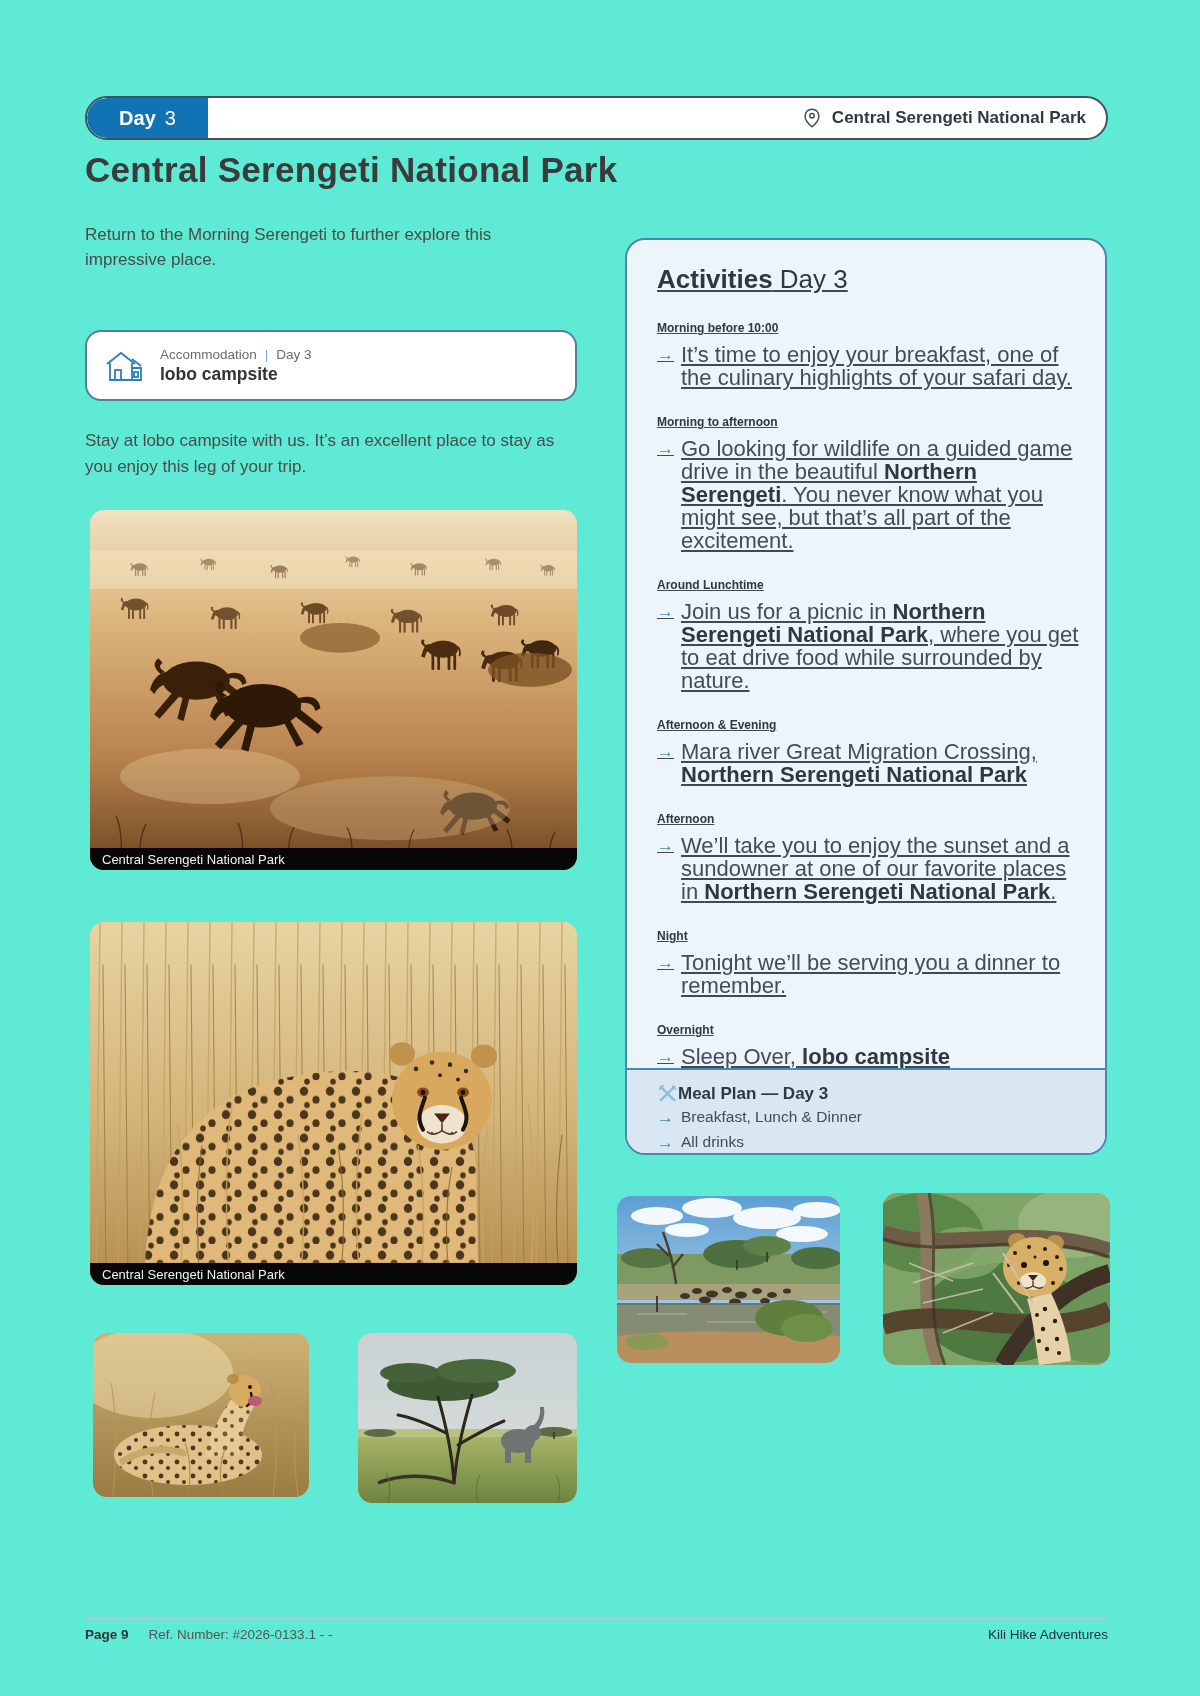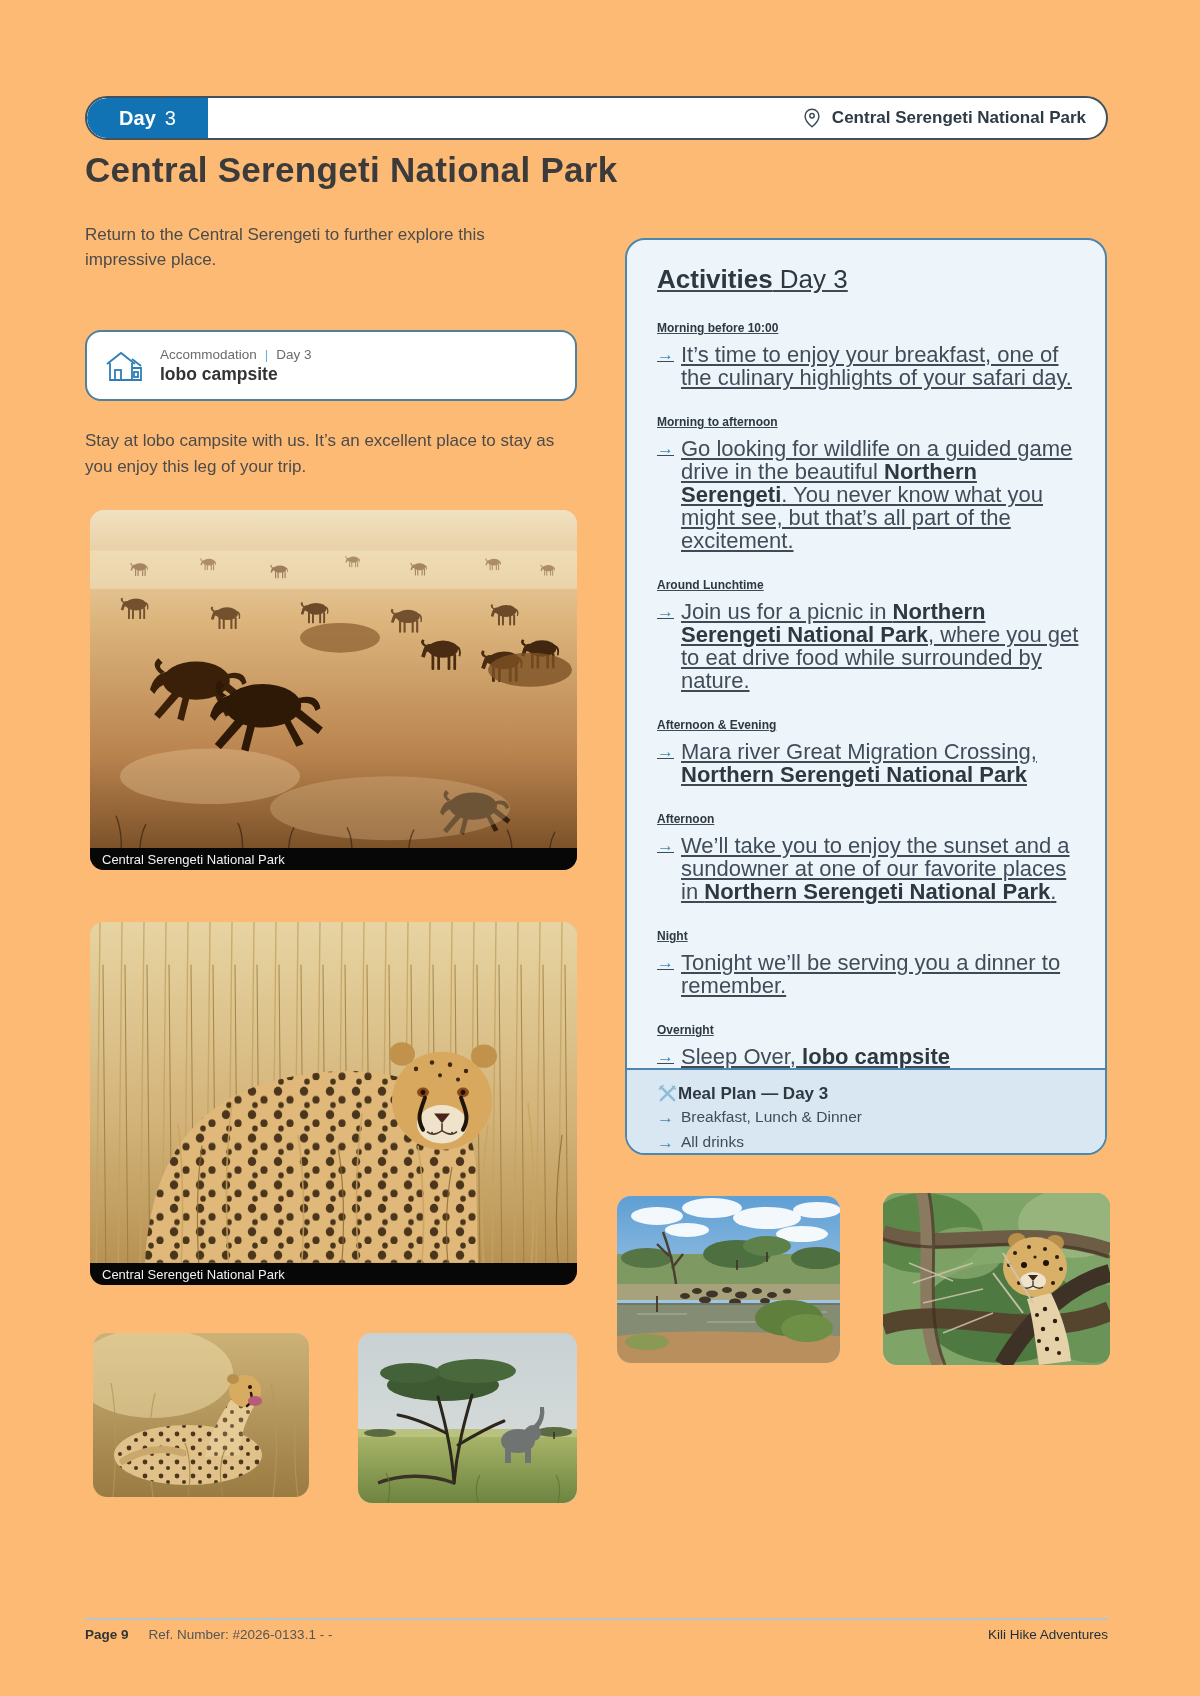--- a/index.html
+++ b/index.html
@@ -1,16 +1,16 @@
 <!DOCTYPE html>
 <html><head>
 <meta charset="utf-8">
 <style>
   html,body{margin:0;padding:0;background:#fff;}
-  .page{position:relative;width:1200px;height:1696px;background:#fdba74;
+  .page{position:relative;width:1200px;height:1696px;background:#5eead4;
         font-family:"Liberation Sans",sans-serif;color:#3f4a54;overflow:hidden;}
 
   
   .header-pill{position:absolute;left:85px;top:96px;width:1023px;height:44px;
       border:2px solid #41525e;border-radius:24px;box-sizing:border-box;
       display:flex;align-items:center;justify-content:space-between;background:#fff;overflow:hidden;}
   .day-badge{height:100%;width:121px;background:#1173b4;color:#fff;
       display:flex;align-items:center;justify-content:center;gap:9px;
       border-radius:22px 0 0 22px;font-size:20px;}
   .day-badge .lbl{font-weight:bold;}
@@ -87,21 +87,21 @@
         <svg width="22" height="22" viewBox="0 0 24 24" fill="none" stroke="#3c4c58" stroke-width="1.6">
           <path d="M12 2.5 C7.6 2.5 4.5 6 4.5 10 C4.5 15.5 12 21.5 12 21.5 C12 21.5 19.5 15.5 19.5 10 C19.5 6 16.4 2.5 12 2.5 Z"></path>
           <circle cx="12" cy="9.5" r="2.4"></circle>
         </svg>
       </span>
       <span>Central Serengeti National Park</span>
     </div>
   </div>
 
   <div class="h1">Central Serengeti National Park</div>
-  <div class="intro">Return to the Central Serengeti to further explore this impressive place.</div>
+  <div class="intro">Return to the Morning Serengeti to further explore this impressive place.</div>
 
   <div class="acc-card">
     <span style="display:flex;">
       <svg width="42" height="40" viewBox="0 0 42 40" fill="none" stroke="#2e7fb6" stroke-width="1.8">
         <path d="M4 18 L18 7 L32 18"></path>
         <path d="M7 17 L7 34 L29 34 L29 17"></path>
         <path d="M29 22 L38 22 L38 34 L29 34"></path>
         <path d="M29 13 L38 20"></path>
         <rect x="12" y="24" width="6" height="10"></rect>
         <rect x="31" y="26" width="4" height="5"></rect>

